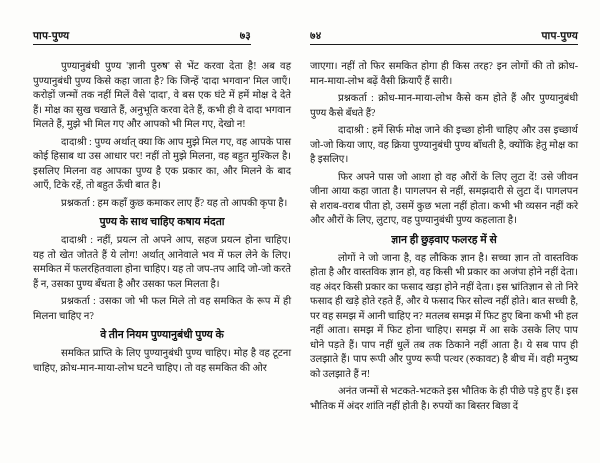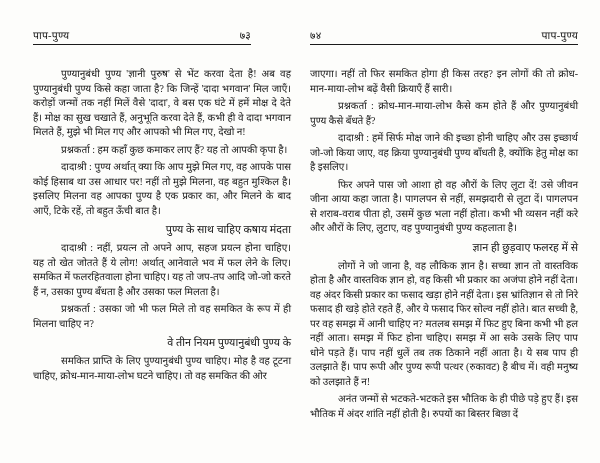--- a/index.html
+++ b/index.html
@@ -23,62 +23,62 @@
   .page-left  { left: 33px;  width: 258px; }
   .page-right { left: 310px; width: 268px; }
 
   .pg-header {
     display: flex;
     justify-content: space-between;
     align-items: flex-end;
     border-bottom: 1.5px solid #1b1b1b;
     padding-bottom: 2px;
     font-size: 10.5px;
-    font-weight: normal;
+    font-weight: bold;
     letter-spacing: 0.2px;
     color: #141414;
   }
   
   .page-left .pg-header { width: 218px; }
   .page-right .pg-header { width: 268px; }
 
-  .pg-body { margin-top: 22px; }
+  .pg-body { margin-top: 14px; }
 
   .para {
     margin: 0 0 3px 0;
     font-size: 10px;
     line-height: 14.5px;
     text-align: justify;
     color: #181818;
   }
   .para.indent { text-indent: 28px; }
   .speaker { font-weight: normal; }
   .heading {
     margin: 4px 0 5px 0;
-    text-align: right;
-    font-weight: normal;
+    text-align: center;
+    font-weight: bold;
     font-size: 10.8px;
     line-height: 14px;
     color: #121212;
   }
 </style>
 </head>
 <body>
 
 <div class="canvas">
 
   <div class="page page-left">
     <div class="pg-header">
       <span>पाप-पुण्य</span>
       <span>७३</span>
     </div>
     <div class="pg-body" id="left-body">
         <p class="para indent">पुण्यानुबंधी पुण्य 'ज्ञानी पुरुष' से भेंट करवा देता है! अब वह पुण्यानुबंधी पुण्य किसे कहा जाता है? कि जिन्हें 'दादा भगवान' मिल जाएँ। करोड़ों जन्मों तक नहीं मिलें वैसे 'दादा', वे बस एक घंटे में हमें मोक्ष दे देते हैं। मोक्ष का सुख चखाते हैं, अनुभूति करवा देते हैं, कभी ही वे दादा भगवान मिलते हैं, मुझे भी मिल गए और आपको भी मिल गए, देखो न!</p>
+        <p class="para indent"><span class="speaker">दादाश्री : </span>पुण्य अर्थात् क्या कि आप मुझे मिल गए, वह आपके पास कोई हिसाब था उस आधार पर! नहीं तो मुझे मिलना, वह बहुत मुश्किल है। इसलिए मिलना वह आपका पुण्य है एक प्रकार का, और मिलने के बाद आएँ, टिके रहें, तो बहुत ऊँची बात है।</p>
         <p class="para indent"><span class="speaker">प्रश्नकर्ता : </span>हम कहाँ कुछ कमाकर लाए हैं? यह तो आपकी कृपा है।</p>
-        <p class="para indent"><span class="speaker">दादाश्री : </span>पुण्य अर्थात् क्या कि आप मुझे मिल गए, वह आपके पास कोई हिसाब था उस आधार पर! नहीं तो मुझे मिलना, वह बहुत मुश्किल है। इसलिए मिलना वह आपका पुण्य है एक प्रकार का, और मिलने के बाद आएँ, टिके रहें, तो बहुत ऊँची बात है।</p>
         <p class="heading">पुण्य के साथ चाहिए कषाय मंदता</p>
         <p class="para indent"><span class="speaker">दादाश्री : </span>नहीं, प्रयत्न तो अपने आप, सहज प्रयत्न होना चाहिए। यह तो खेत जोतते हैं ये लोग! अर्थात् आनेवाले भव में फल लेने के लिए। समकित में फलरहितवाला होना चाहिए। यह तो जप-तप आदि जो-जो करते हैं न, उसका पुण्य बँधता है और उसका फल मिलता है।</p>
         <p class="para indent"><span class="speaker">प्रश्नकर्ता : </span>उसका जो भी फल मिले तो वह समकित के रूप में ही मिलना चाहिए न?</p>
         <p class="heading">वे तीन नियम पुण्यानुबंधी पुण्य के</p>
         <p class="para indent">समकित प्राप्ति के लिए पुण्यानुबंधी पुण्य चाहिए। मोह है वह टूटना चाहिए, क्रोध-मान-माया-लोभ घटने चाहिए। तो वह समकित की ओर</p>
       </div>
   </div>
 
   <div class="page page-right">
     <div class="pg-header">

